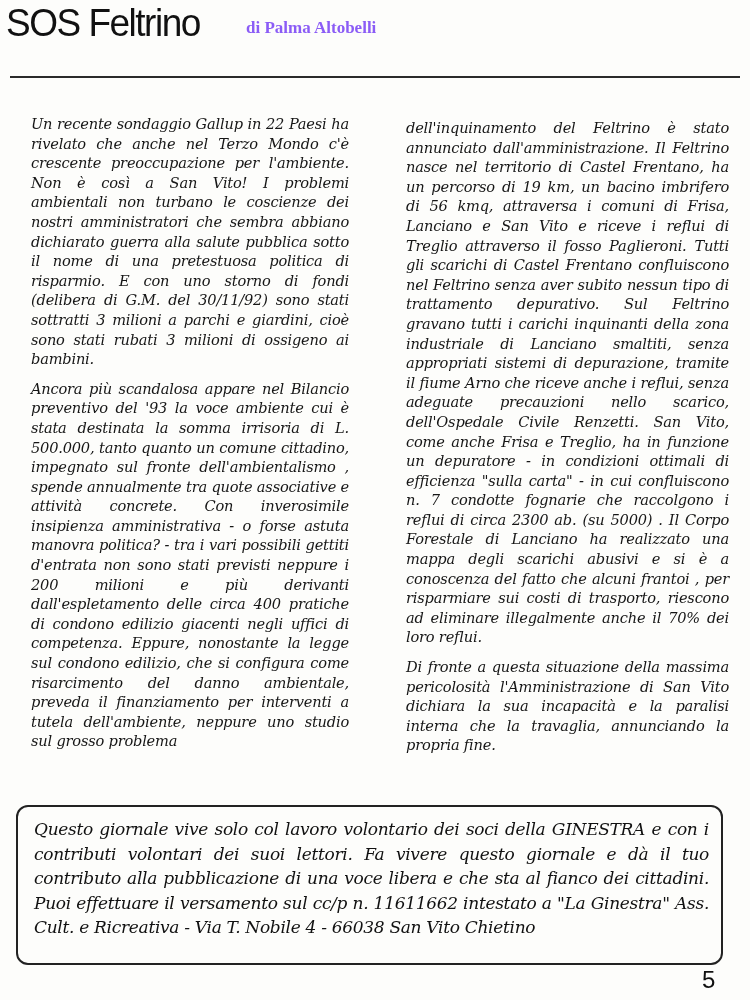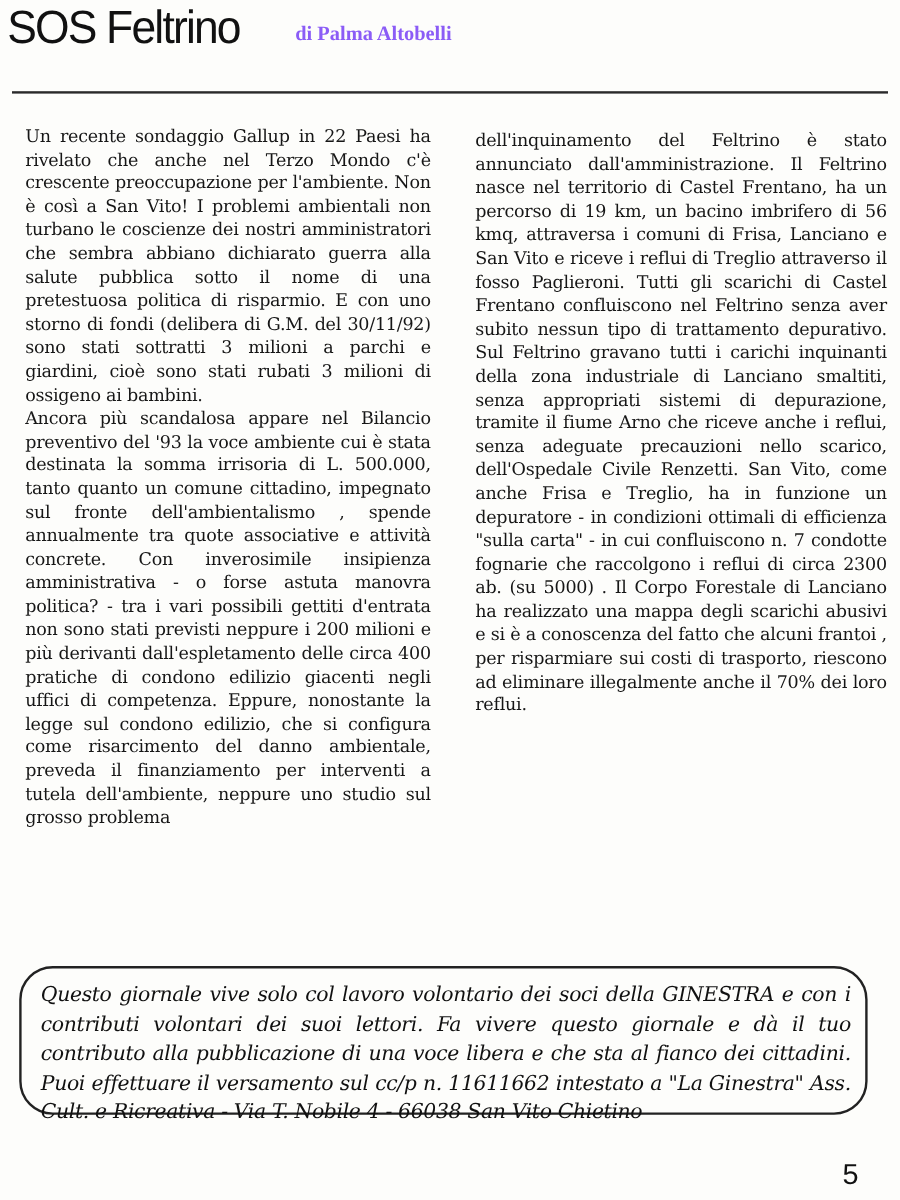--- a/index.html
+++ b/index.html
@@ -17,26 +17,26 @@
       font-family: "Liberation Serif", serif; font-size: 17px; font-weight: bold; color: #8b5cf6;
     }
     .rule {
       position: absolute; left: 10px; top: 76px; width: 730px; height: 2px; background: #2a2a2a;
     }
     .col {
       position: absolute; top: 104px;
       font-family: "DejaVu Serif", serif; font-size: 14.6px; line-height: 19.6px;
       text-align: justify; color: #161616; letter-spacing: -0.2px;
     }
-    .col p { margin: 0; }
+    .col p { margin: 10px; font-style: italic; }
     .col-left { left: 21px; width: 338px; }
     .col-right { left: 396px; width: 343px; top: 108px; }
     .notice {
-      position: absolute; left: 16px; top: 805px; width: 707px; height: 124px;
-      border: 2px solid #222; border-radius: 28px; box-sizing: border-box;
+      position: absolute; left: 16px; top: 805px; width: 707px; height: 160px;
+      border: 2px solid #222; border-radius: 12px; box-sizing: border-box;
       padding: 10px 12px 0 16px;
       font-family: "DejaVu Serif", serif; font-style: italic; font-size: 17px; line-height: 24.5px;
       text-align: justify; color: #111; letter-spacing: -0.3px;
     }
     .page-number {
       position: absolute; left: 702px; top: 966px;
       font-family: "Liberation Sans", sans-serif; font-size: 24px; color: #111;
     }
   </style>
 </head>
@@ -46,19 +46,20 @@
 <div class="header-byline">di Palma Altobelli</div>
 <div class="rule"></div>
 
 <div class="col col-left">
   <p>Un recente sondaggio Gallup in 22 Paesi ha rivelato che anche nel Terzo Mondo c'è crescente preoccupazione per l'ambiente. Non è così a San Vito! I problemi ambientali non turbano le coscienze dei nostri amministratori che sembra abbiano dichiarato guerra alla salute pubblica sotto il nome di una pretestuosa politica di risparmio. E con uno storno di fondi (delibera di G.M. del 30/11/92) sono stati sottratti 3 milioni a parchi e giardini, cioè sono stati rubati 3 milioni di ossigeno ai bambini.</p>
   <p>Ancora più scandalosa appare nel Bilancio preventivo del '93 la voce ambiente cui è stata destinata la somma irrisoria di L. 500.000, tanto quanto un comune cittadino, impegnato sul fronte dell'ambientalismo , spende annualmente tra quote associative e attività concrete. Con inverosimile insipienza amministrativa - o forse astuta manovra politica? - tra i vari possibili gettiti d'entrata non sono stati previsti neppure i 200 milioni e più derivanti dall'espletamento delle circa 400 pratiche di condono edilizio giacenti negli uffici di competenza. Eppure, nonostante la legge sul condono edilizio, che si configura come risarcimento del danno ambientale, preveda il finanziamento per interventi a tutela dell'ambiente, neppure uno studio sul grosso problema</p>
 </div>
 
 <div class="col col-right">
   <p>dell'inquinamento del Feltrino è stato annunciato dall'amministrazione. Il Feltrino nasce nel territorio di Castel Frentano, ha un percorso di 19 km, un bacino imbrifero di 56 kmq, attraversa i comuni di Frisa, Lanciano e San Vito e riceve i reflui di Treglio attraverso il fosso Paglieroni. Tutti gli scarichi di Castel Frentano confluiscono nel Feltrino senza aver subito nessun tipo di trattamento depurativo. Sul Feltrino gravano tutti i carichi inquinanti della zona industriale di Lanciano smaltiti, senza appropriati sistemi di depurazione, tramite il fiume Arno che riceve anche i reflui, senza adeguate precauzioni nello scarico, dell'Ospedale Civile Renzetti. San Vito, come anche Frisa e Treglio, ha in funzione un depuratore - in condizioni ottimali di efficienza "sulla carta" - in cui confluiscono n. 7 condotte fognarie che raccolgono i reflui di circa 2300 ab. (su 5000) . Il Corpo Forestale di Lanciano ha realizzato una mappa degli scarichi abusivi e si è a conoscenza del fatto che alcuni frantoi , per risparmiare sui costi di trasporto, riescono ad eliminare illegalmente anche il 70% dei loro reflui.</p>
+  <p>Di fronte a questa situazione della massima pericolosità l'Amministrazione di San Vito dichiara la sua incapacità e la paralisi interna che la travaglia, annunciando la propria fine.</p>
 </div>
 
 <div class="notice">
   <span>Questo giornale vive solo col lavoro volontario dei soci della GINESTRA e con i contributi volontari dei suoi lettori. Fa vivere questo giornale e dà il tuo contributo alla pubblicazione di una voce libera e che sta al fianco dei cittadini. Puoi effettuare il versamento sul cc/p n. 11611662 intestato a "La Ginestra" Ass. Cult. e Ricreativa - Via T. Nobile 4 - 66038 San Vito Chietino</span>
 </div>
 
 <div class="page-number">5</div>
 
 </body></html>

